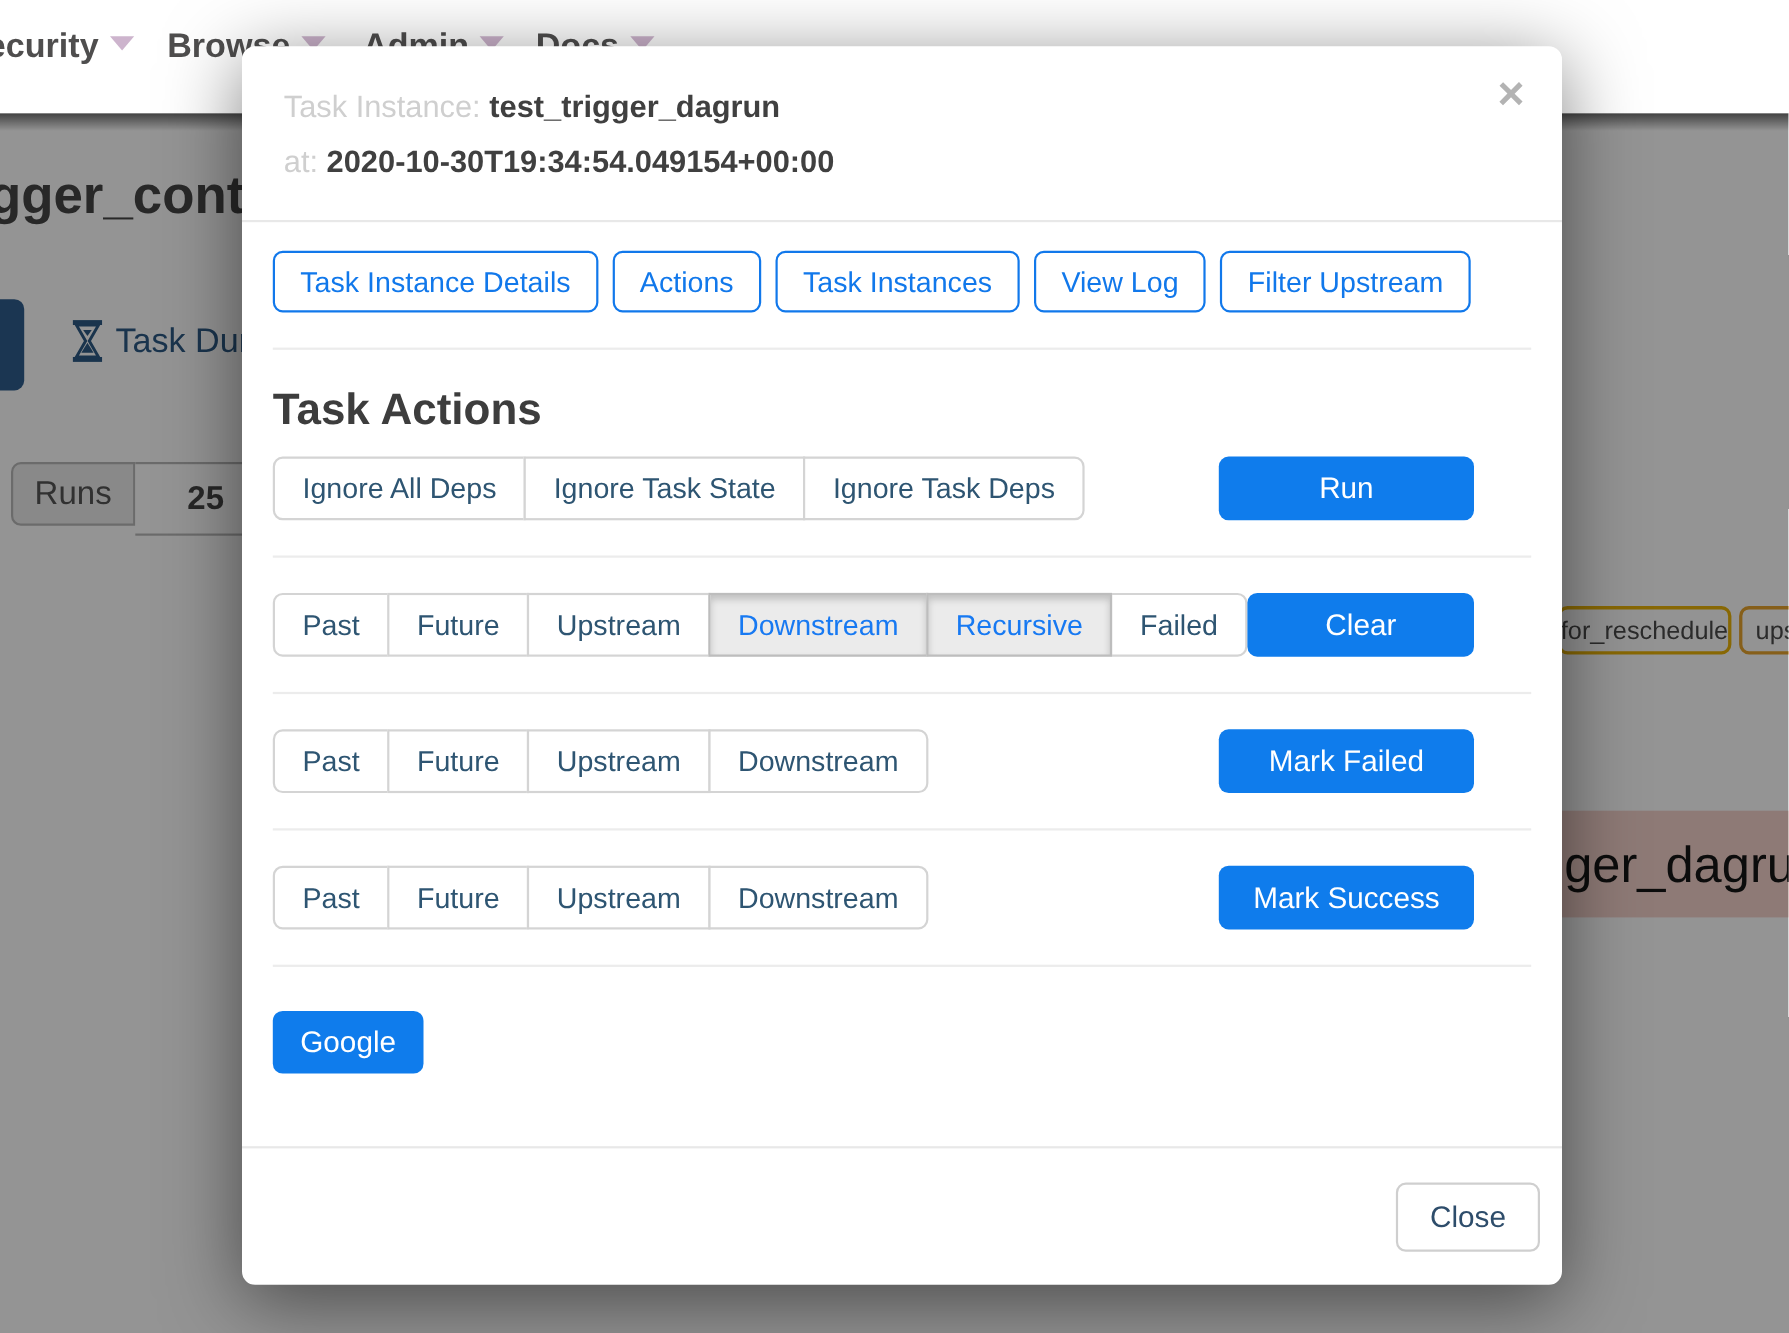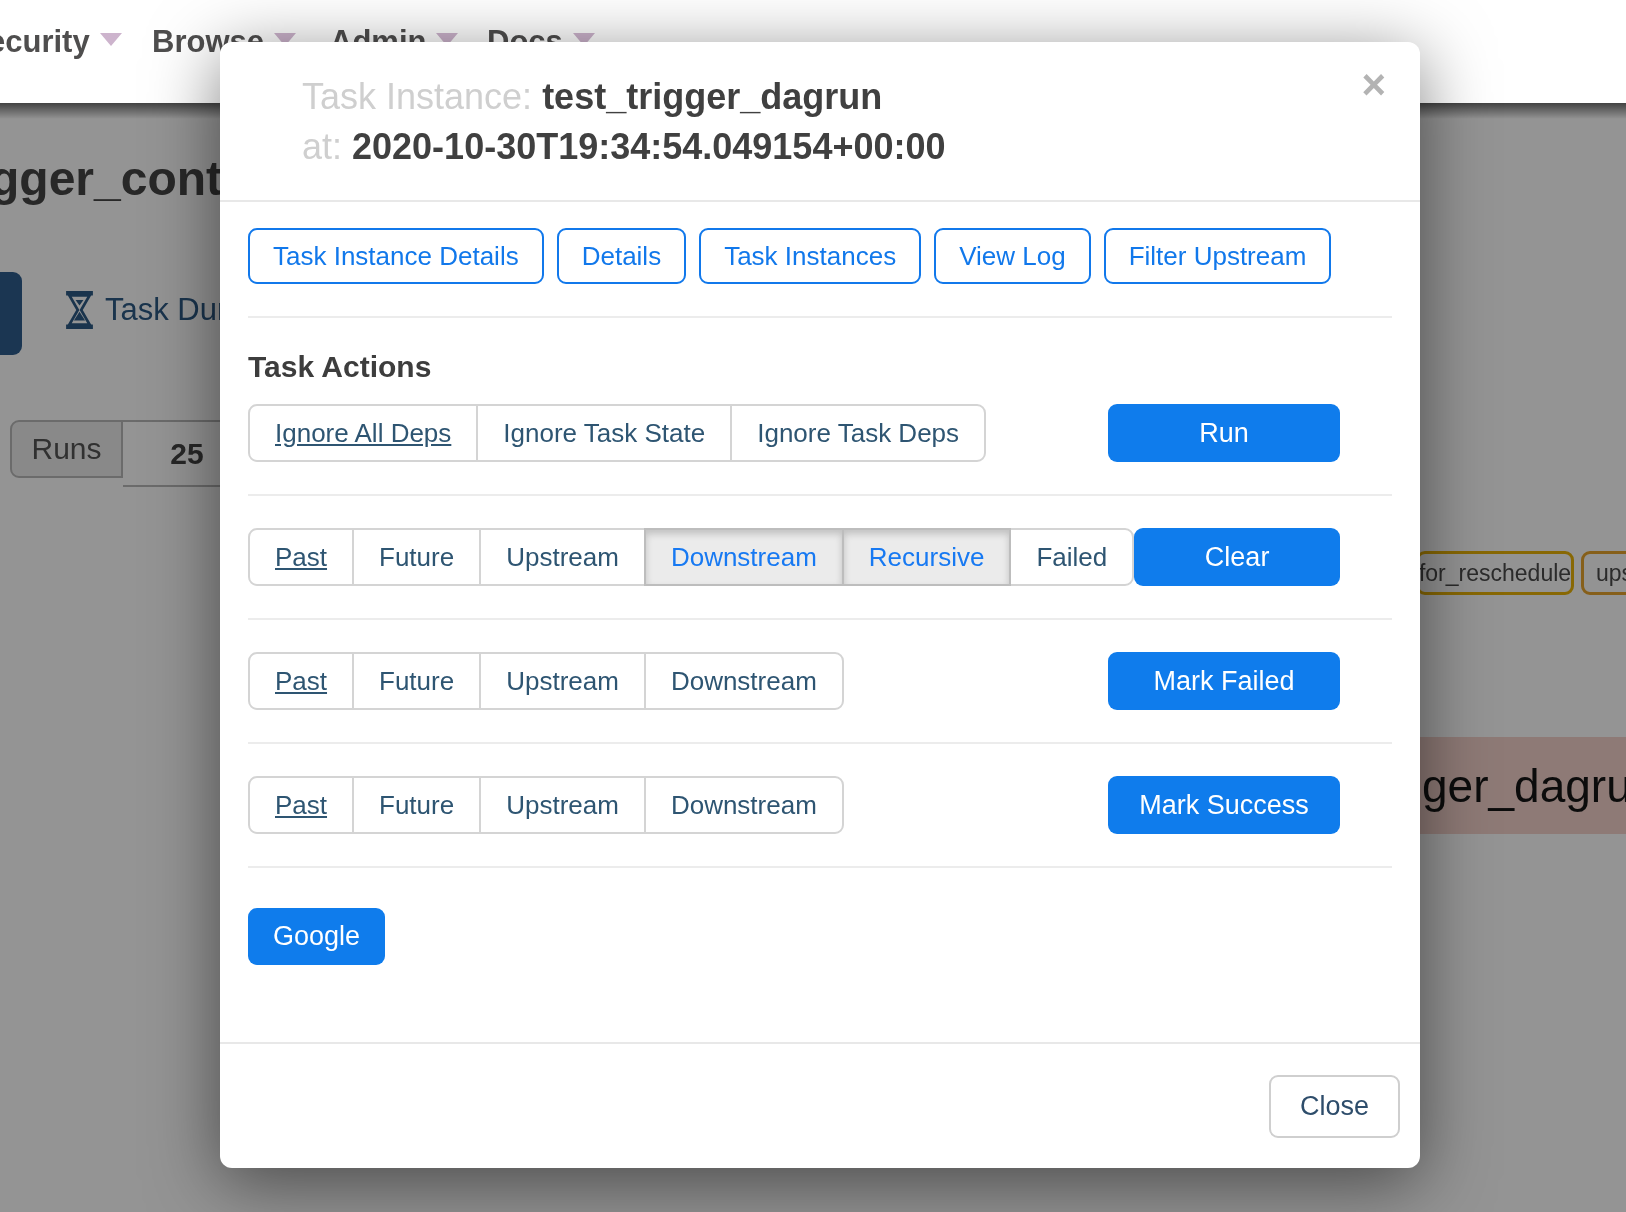--- a/index.html
+++ b/index.html
@@ -36,36 +36,36 @@
   .badge-upstream { left:1581px; width:120px; border:3px solid #e7a42d; justify-content:flex-start; padding-left:12px; }
   .hl-row { position:absolute; left:1376px; top:634px; width:300px; height:97px; background:#f4d3cc; }
   .hl-task { position:absolute; left:46px; top:22px; font-size:46px; color:#161616; white-space:nowrap; }
 
   .backdrop { position:absolute; left:0; top:103px; width:1626px; height:1109px; background:rgba(0,0,0,0.42); z-index:5; }
 
   
   .modal { position:absolute; left:220px; top:42px; width:1200px; height:1126px; background:#fff; border-radius:12px;
     box-shadow:0 14px 70px rgba(0,0,0,0.5); z-index:10; }
   .modal-header { position:relative; height:160px; padding:30px 40px 0 38px; border-bottom:2px solid #e8e8e8; }
-  .modal-title { font-size:36px; line-height:50px; color:#cfcfcf;margin-left:44px; }
+  .modal-title { font-size:28px; line-height:50px; color:#cfcfcf; }
   .modal-title b { color:#404040; }
   .modal-x { position:absolute; right:34px; top:22px; font-size:42px; font-weight:bold; color:#b3b3b3; cursor:pointer; line-height:42px; }
 
   .modal-body { padding:0 28px; }
   .link-row { display:flex; gap:13px; margin-top:26px; }
   .btn-outline { height:56px; padding:0 23px; display:flex; align-items:center; background:#fff;
     border:2px solid #1178eb; border-radius:9px; color:#1178eb; font-size:26px; cursor:pointer; white-space:nowrap; }
   .modal-body hr { border:none; border-top:2px solid #ececec; margin:32px 0; }
-  .section-heading { font-size:30px; font-weight:bold; color:#3d3d3d; margin:12px 0 20px 0; }
+  .section-heading { font-size:40px; font-weight:bold; color:#3d3d3d; margin:12px 0 20px 0; }
 
   .action-row { display:flex; justify-content:space-between; align-items:center; }
   .btn-group { display:flex; }
   .btn-opt { height:58px; padding:0 25px; display:flex; align-items:center; background:#fff;
     border:2px solid #d4d4d4; color:#2e5572; font-size:26px; cursor:pointer; margin-left:-2px; white-space:nowrap; }
-  .btn-group .btn-opt:first-child { border-radius:9px 0 0 9px; margin-left:0;text-decoration:underline; }
+  .btn-group .btn-opt:first-child { border-radius:9px 0 0 9px; margin-left:0; }
   .btn-group .btn-opt:last-child { border-radius:0 9px 9px 0; }
   .btn-opt.active { background:#ebebeb; color:#1779f2; border-color:#bdbdbd;
     box-shadow:inset 0 4px 7px rgba(0,0,0,0.18); z-index:1; }
   .btn-primary { width:232px; height:58px; margin-right:52px; background:#0f7cec; border:none; border-radius:9px;
     color:#fff; font-size:27px; display:flex; align-items:center; justify-content:center; cursor:pointer; }
   .btn-google { margin-top:40px; width:137px; height:57px; }
 
   .modal-footer { position:absolute; left:0; bottom:0; width:100%; height:126px; border-top:2px solid #e8e8e8;
     padding:31px 20px 0 0; display:flex; justify-content:flex-end; }
   .btn-close { height:63px; padding:0 29px; background:#fff; border:2px solid #cfcfcf; border-radius:9px;
@@ -113,21 +113,21 @@
   <div class="modal">
     <div class="modal-header">
       <div class="modal-title"><span>Task Instance: </span><b>test_trigger_dagrun</b></div>
       <div class="modal-title"><span>at: </span><b>2020-10-30T19:34:54.049154+00:00</b></div>
       <div class="modal-x">×</div>
     </div>
 
     <div class="modal-body">
       <div class="link-row">
         <button class="btn-outline">Task Instance Details</button>
-        <button class="btn-outline">Details</button>
+        <button class="btn-outline">Actions</button>
         <button class="btn-outline">Task Instances</button>
         <button class="btn-outline">View Log</button>
         <button class="btn-outline">Filter Upstream</button>
       </div>
 
       <hr>
 
       <div class="section-heading">Task Actions</div>
 
       <div class="action-row">

